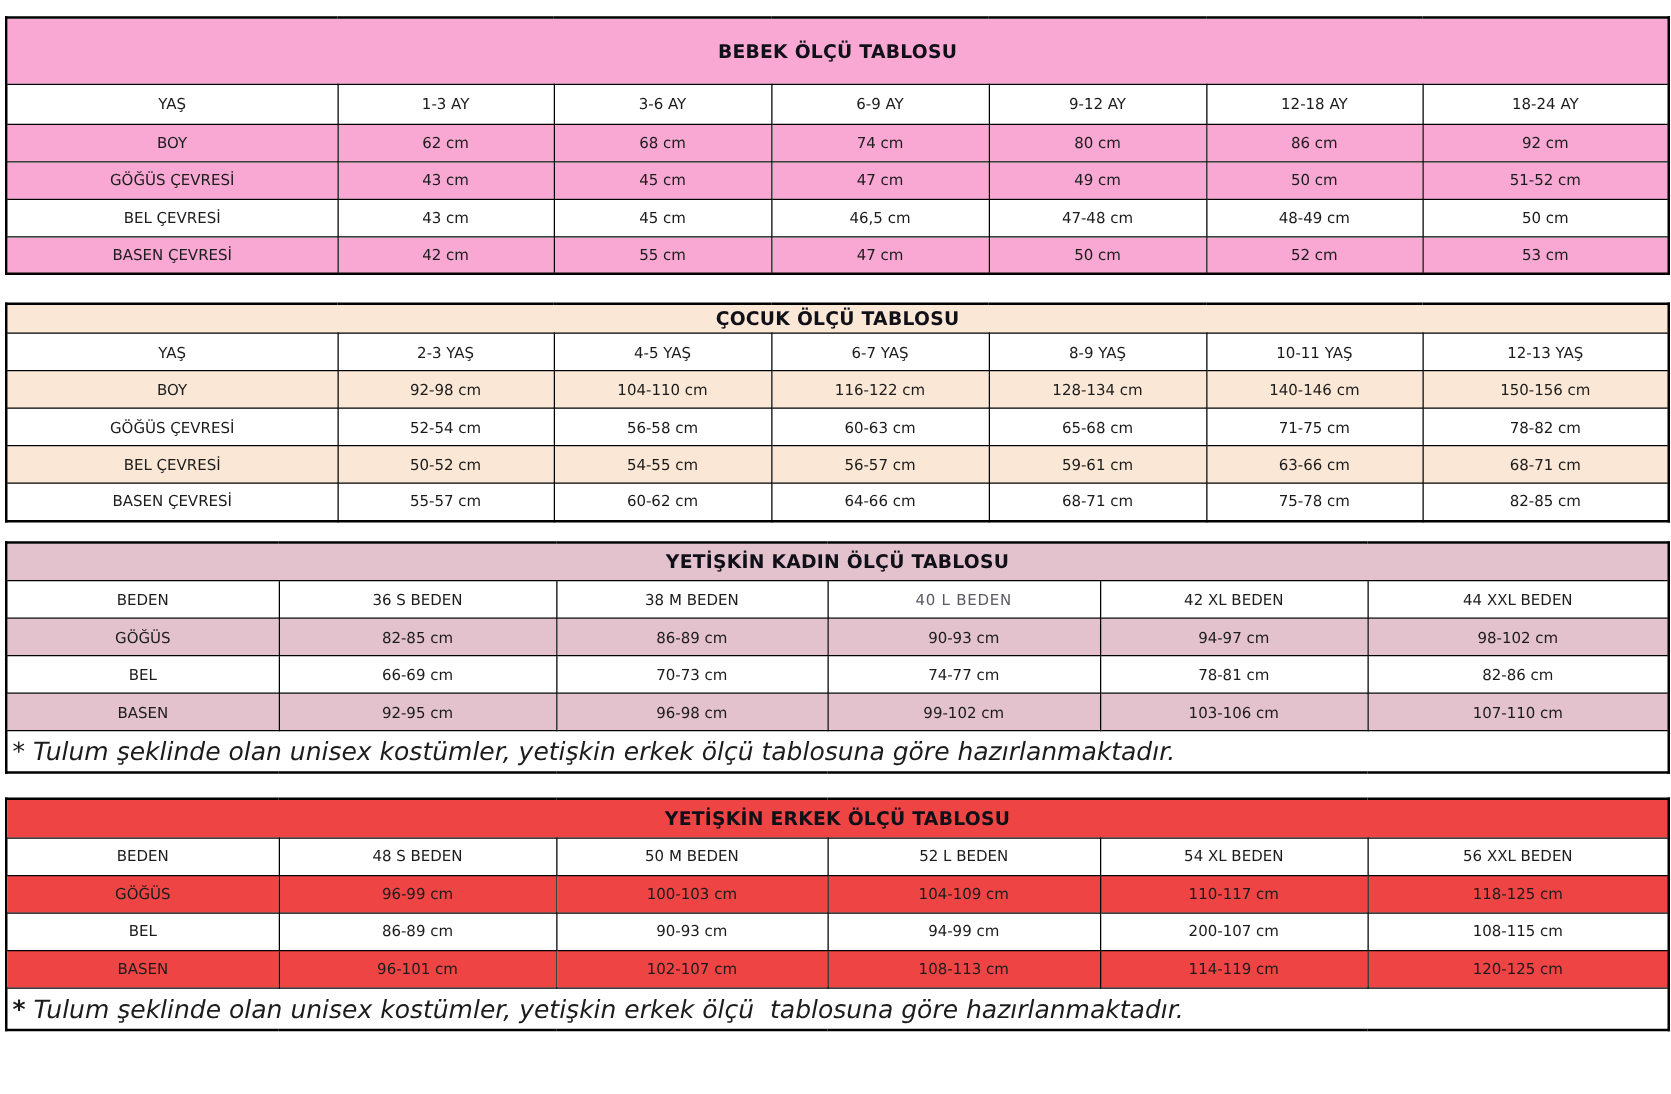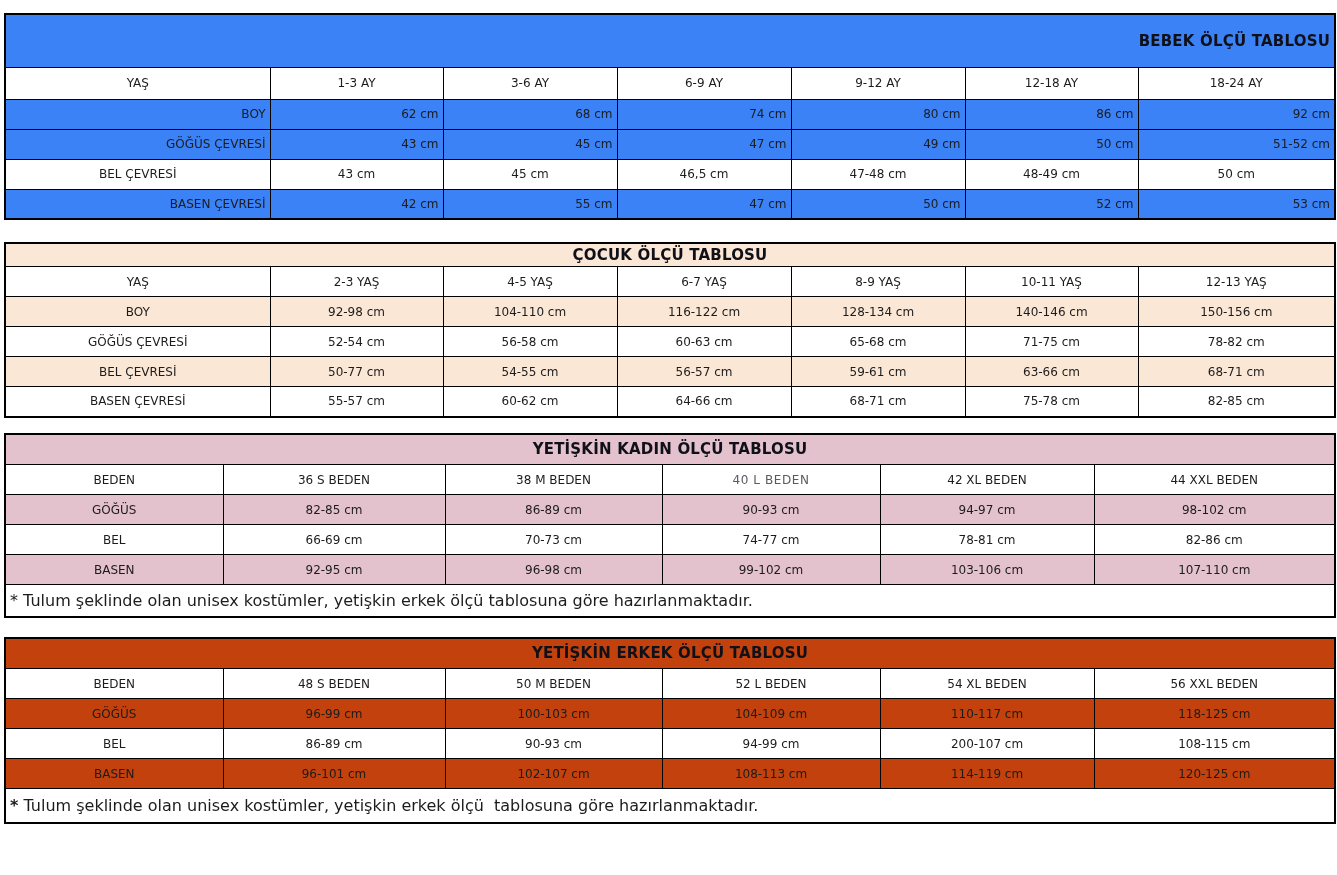--- a/index.html
+++ b/index.html
@@ -27,42 +27,43 @@
   }
   tr.data-row { height: 30px; border-radius: 13px; }
   .title-row td {
     font-weight: bold;
     font-size: 15px;
     letter-spacing: 0.2px;
     color: #101018;
   }
 
   
-  .t-baby  .title-row td, .t-baby  tr.shaded td { background: #3b82f6; text-align: right; }
+  .t-baby  .title-row td, .t-baby  tr.shaded td { background: #f9a8d4; }
   .t-child .title-row td, .t-child tr.shaded td { background: #fbe7d5; }
   .t-women .title-row td, .t-women tr.shaded td { background: #e3c2ce; }
-  .t-men   .title-row td, .t-men   tr.shaded td { background: #c2410c; }
+  .t-men   .title-row td, .t-men   tr.shaded td { background: #ef4444; }
 
   .t-baby  { margin-bottom: 22px; }
   .t-child { margin-bottom: 15px; }
   .t-women { margin-bottom: 19px; }
 
   .t-baby .title-row { height: 53px; }
   .t-child .title-row { height: 18px; margin-top: 36px; }
   .t-women .title-row, .t-men .title-row { height: 31px; }
   .t-baby tr.r-kilo { height: 36px; }
   .t-baby tr.r-yas { height: 32px; }
 
   .note-row { height: 32px; }
   .t-men .note-row { height: 34px; }
   .note-row td {
     text-align: left;
-    font-size: 16px;
+    font-size: 20px;
     padding: 4px 4px;
     white-space: pre-wrap;
+    font-style: italic;
   }
   .note-star-bold { font-weight: bold; }
 
   
   td.muted { color: #5a5a64; letter-spacing: 0.6px; font-family: "DejaVu Sans", sans-serif; }
 </style>
 </head>
 <body>
 
 <div class="page">
@@ -165,21 +166,21 @@
       <td>GÖĞÜS ÇEVRESİ</td>
       <td>52-54 cm</td>
       <td>56-58 cm</td>
       <td>60-63 cm</td>
       <td>65-68 cm</td>
       <td>71-75 cm</td>
       <td>78-82 cm</td>
     </tr>
     <tr class="data-row shaded">
       <td>BEL ÇEVRESİ</td>
-      <td>50-77 cm</td>
+      <td>50-52 cm</td>
       <td>54-55 cm</td>
       <td>56-57 cm</td>
       <td>59-61 cm</td>
       <td>63-66 cm</td>
       <td>68-71 cm</td>
     </tr>
     <tr class="data-row">
       <td>BASEN ÇEVRESİ</td>
       <td>55-57 cm</td>
       <td>60-62 cm</td>

